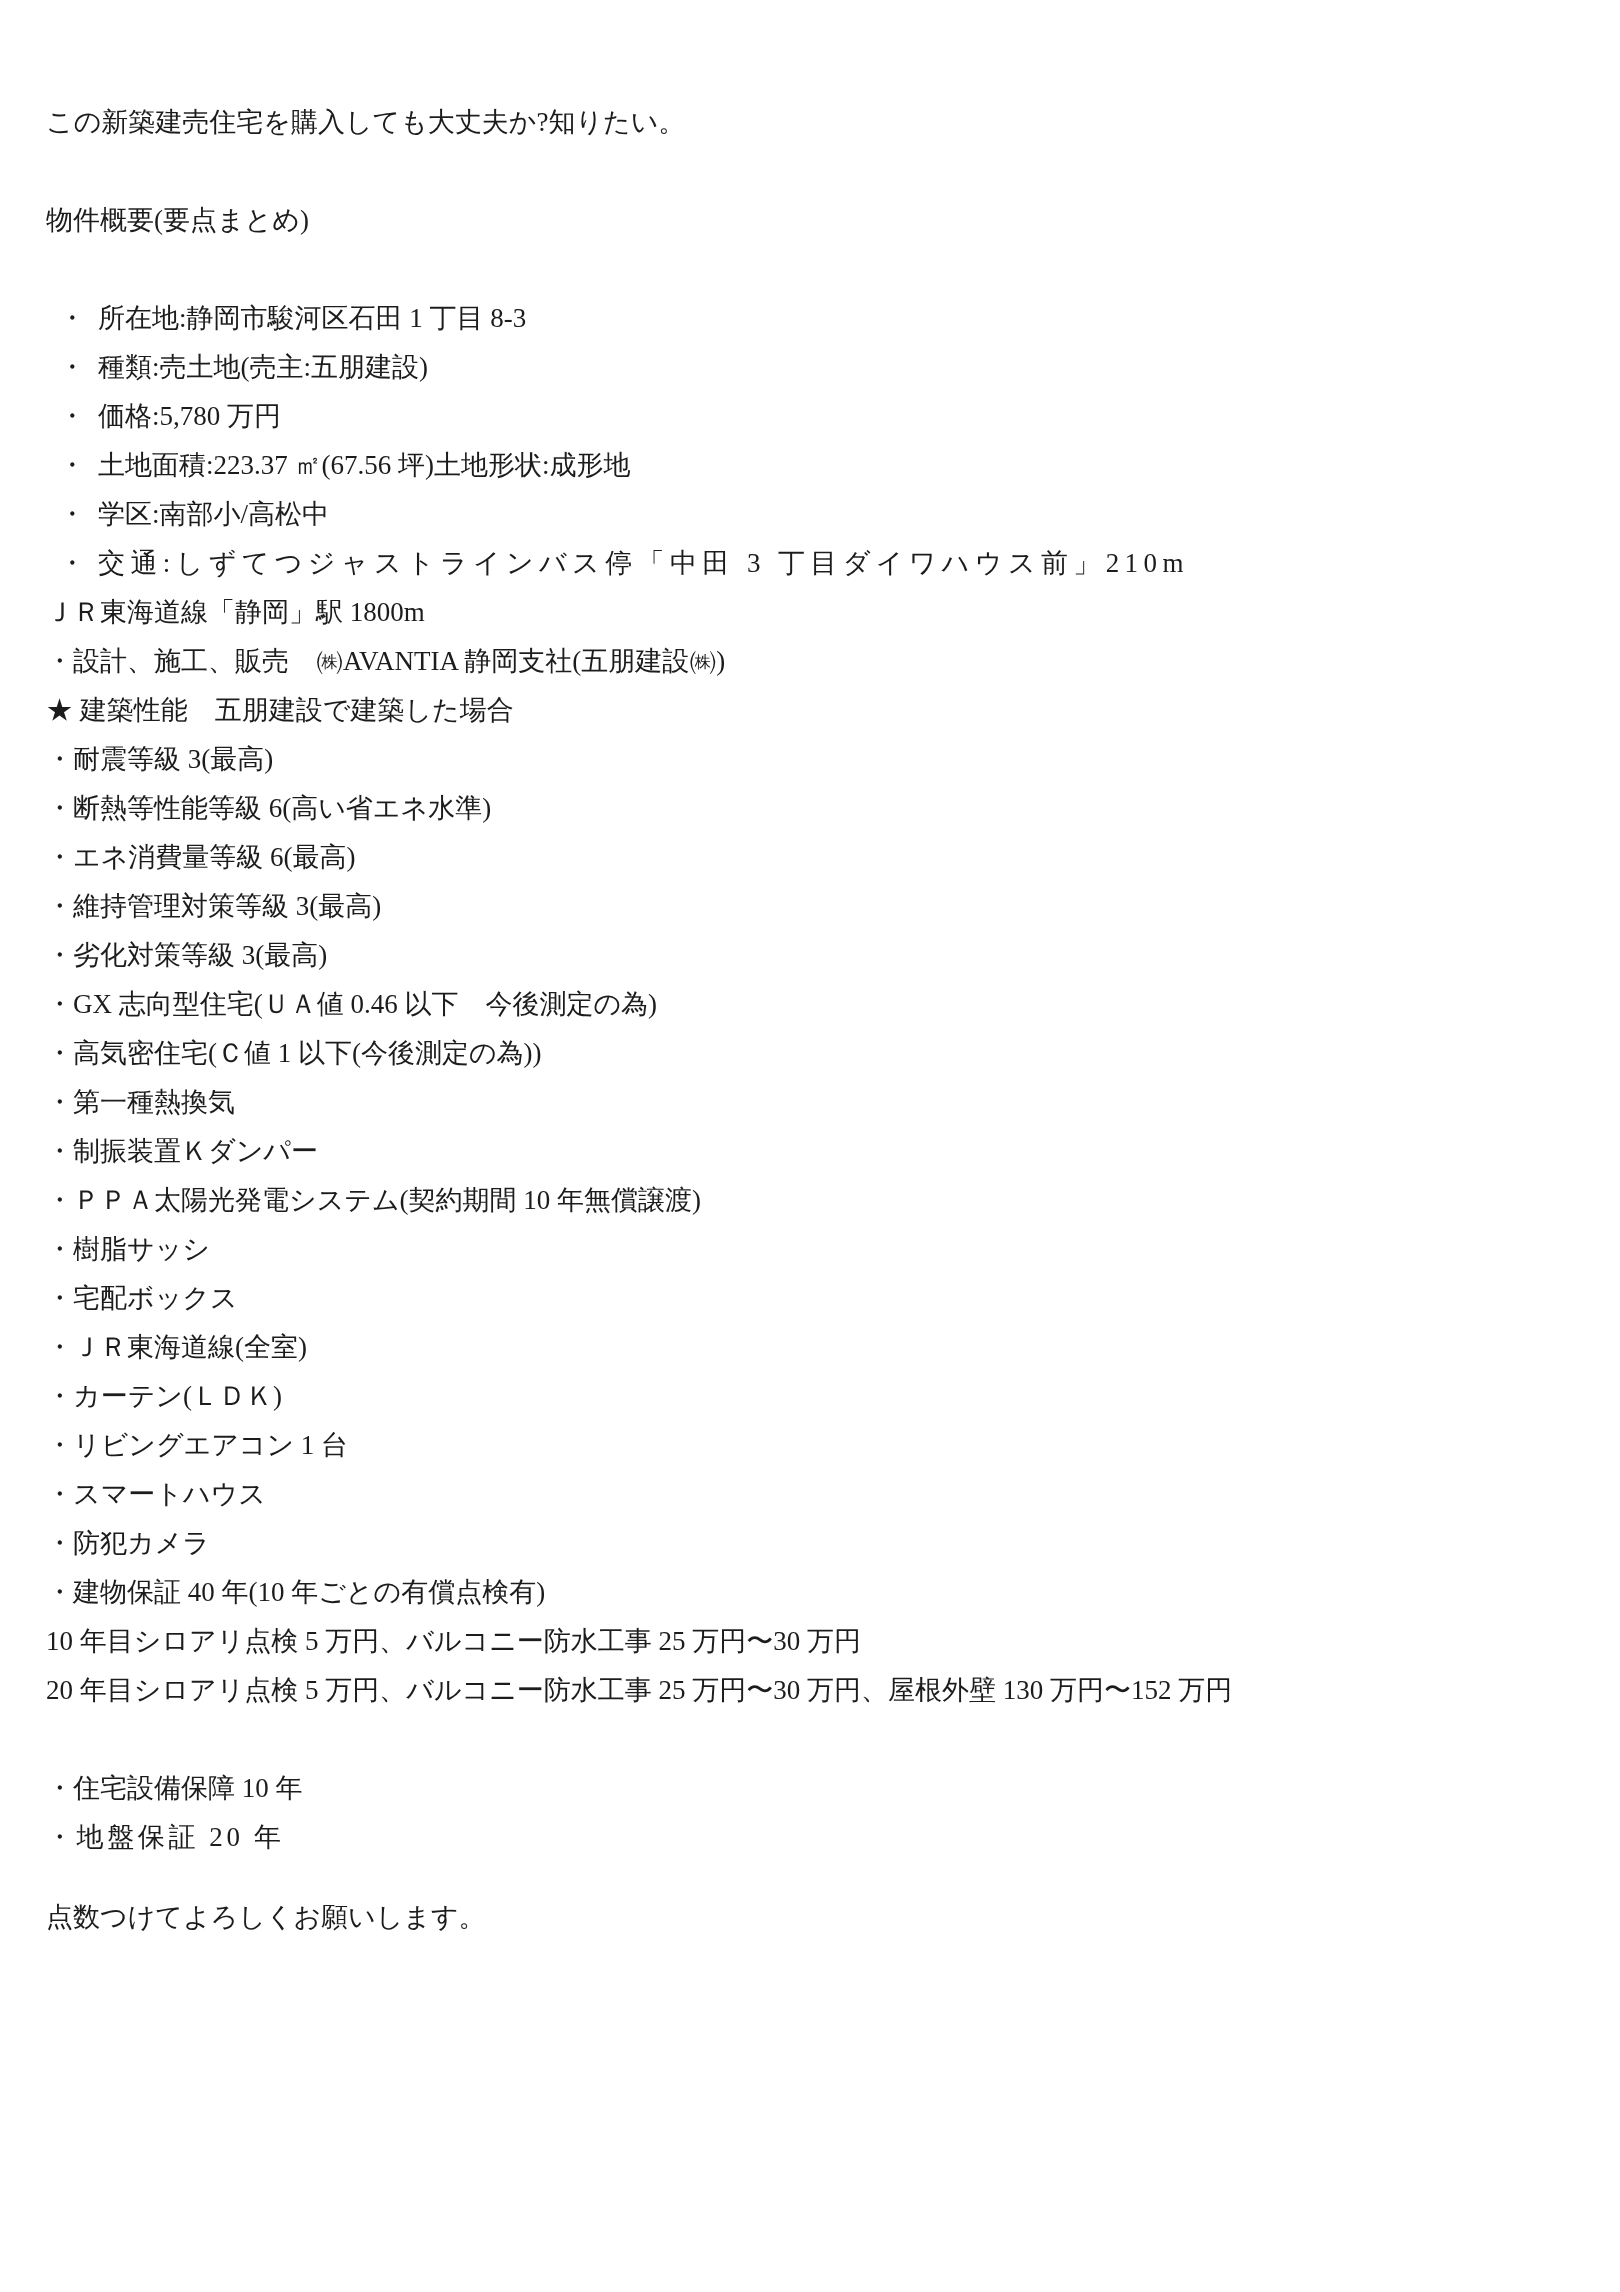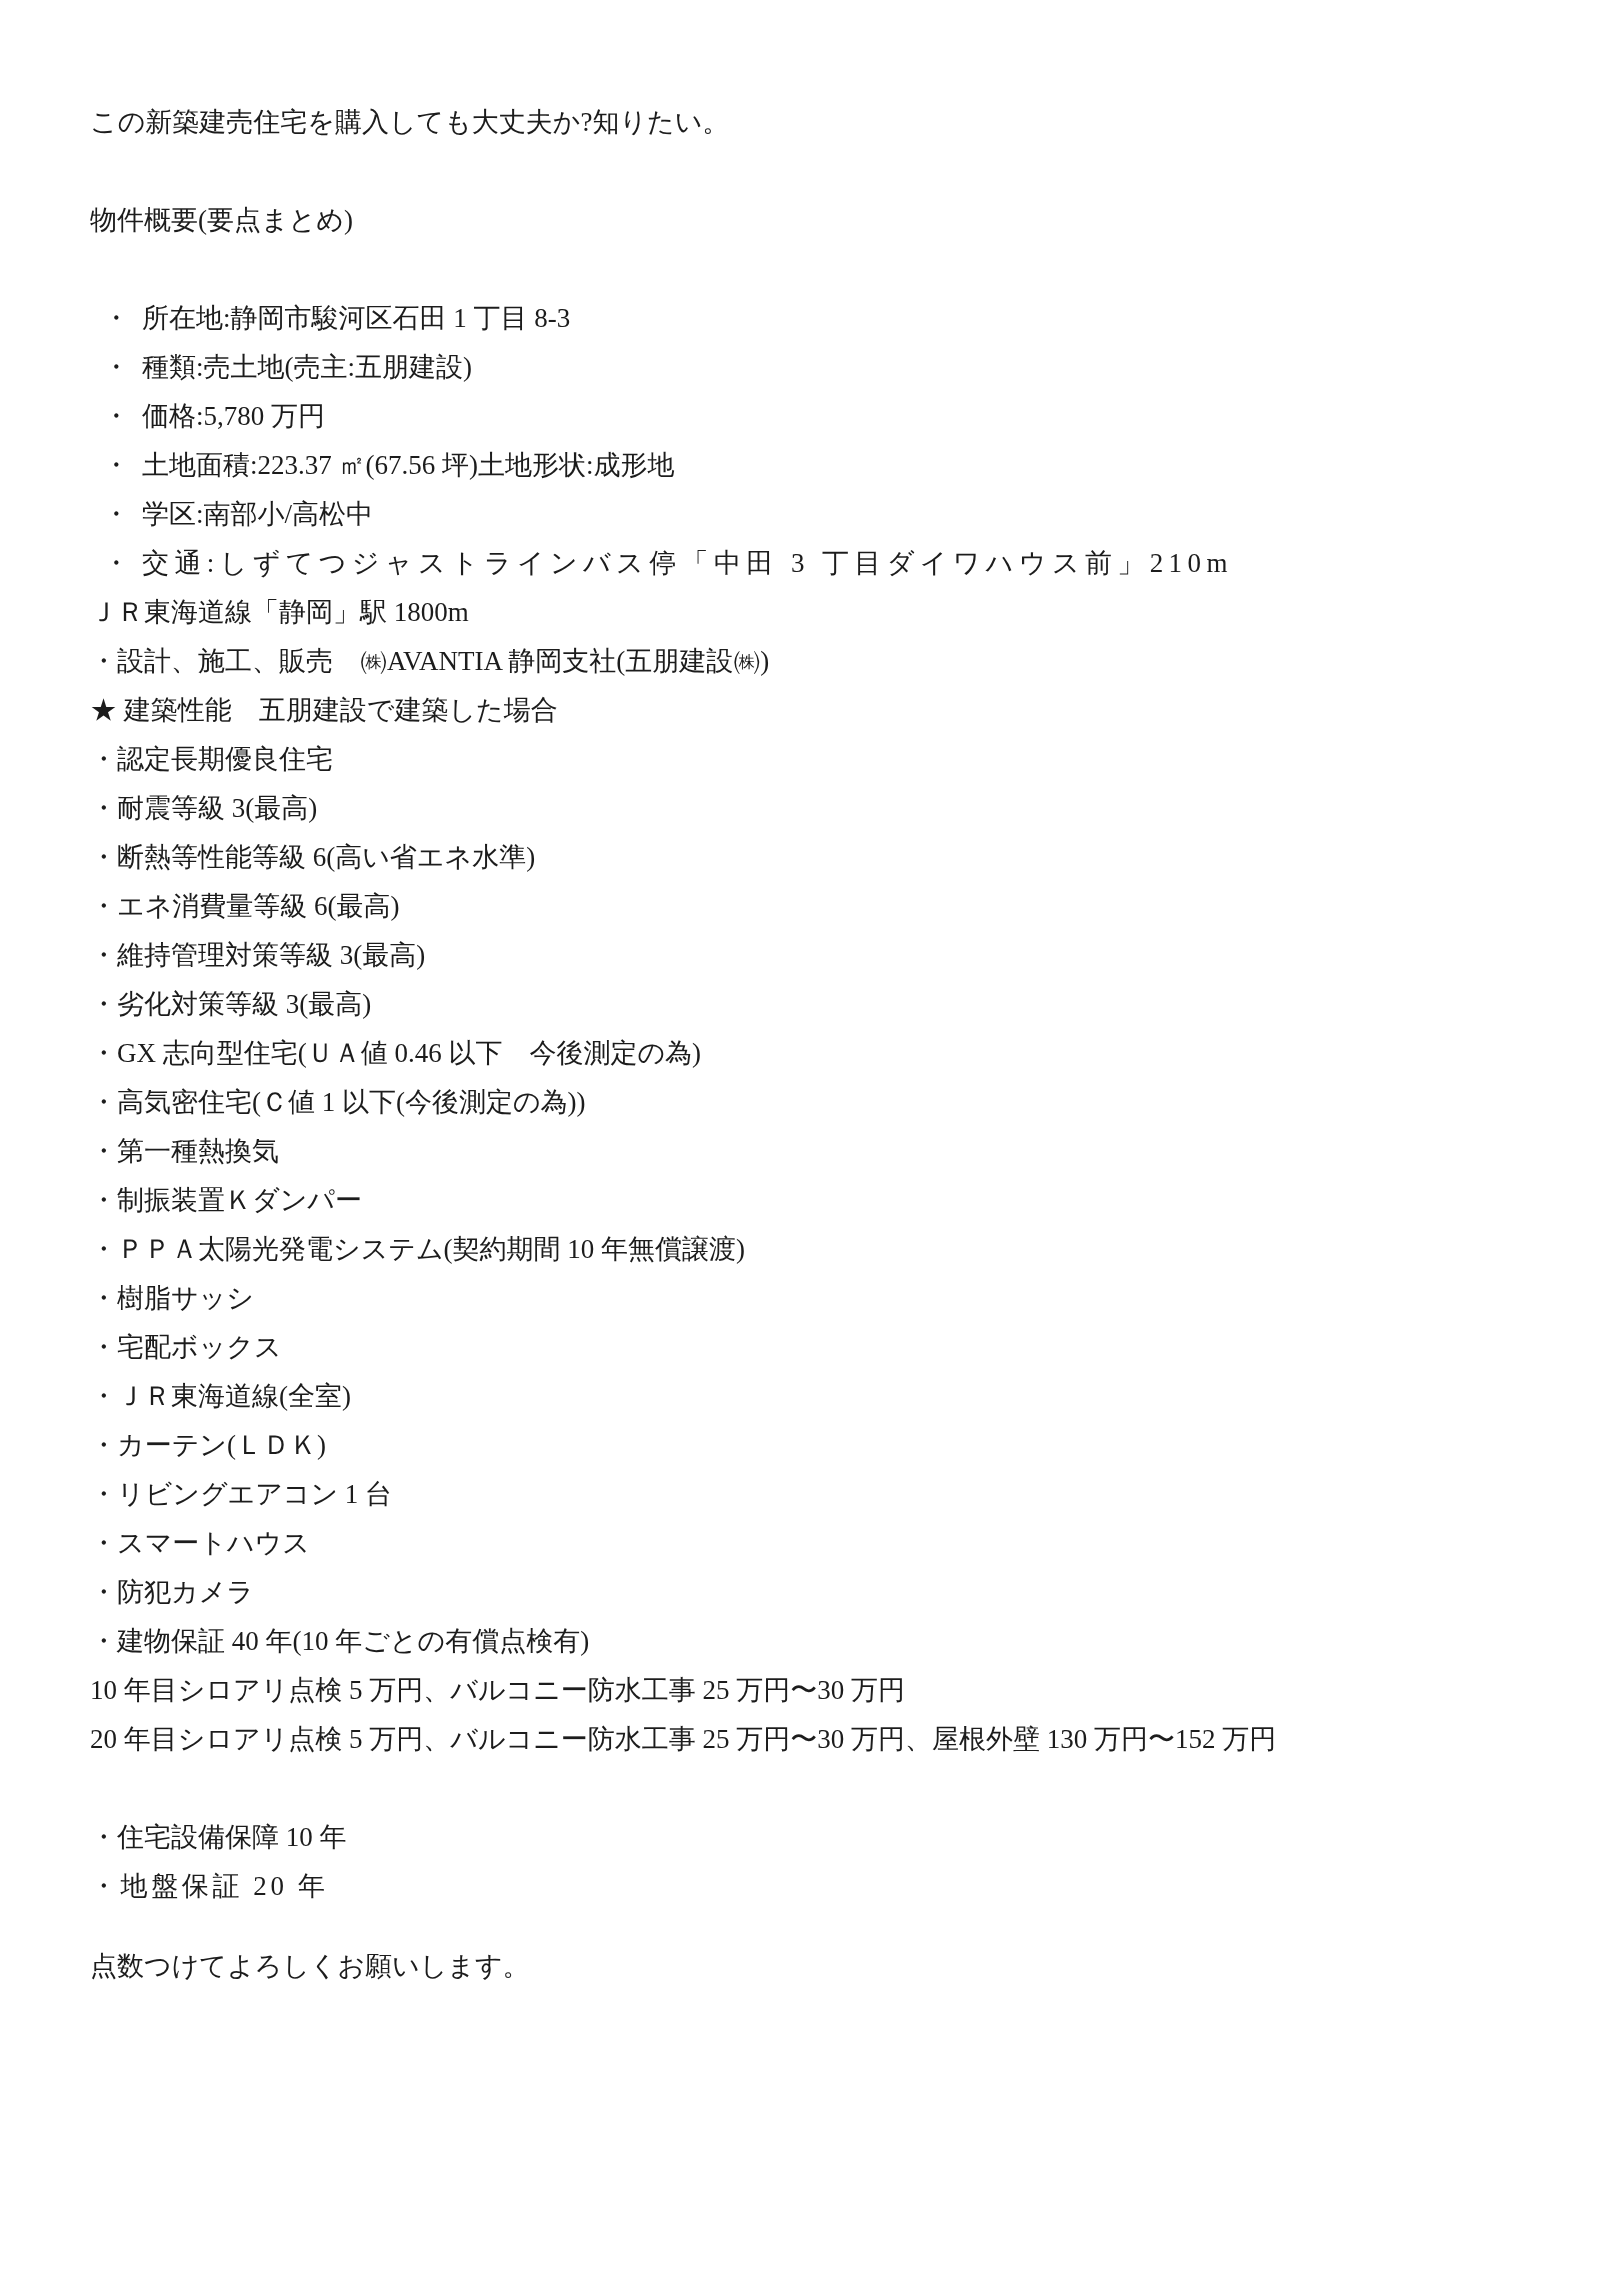--- a/index.html
+++ b/index.html
@@ -10,21 +10,21 @@
   .page {
     position: relative;
     width: 1620px;
     height: 2293px;
     background: #ffffff;
     overflow: hidden;
   }
   .doc {
     position: absolute;
     top: 0; left: 0; right: 0; bottom: 0;
-    padding: 98px 54px 0 90px;
+    padding: 98px 54px 0 46px;
     font-family: "Liberation Serif", "DejaVu Serif", serif;
     font-size: 27px;
     color: #1c1c1c;
     box-sizing: border-box;
   }
   .line {
     margin: 0;
     height: 49px;
     line-height: 49px;
     white-space: pre-wrap;
@@ -55,21 +55,20 @@
     <div class="line bullet-row"><span class="marker">・</span><span>種類:売土地(売主:五朋建設)</span></div>
     <div class="line bullet-row"><span class="marker">・</span><span>価格:5,780 万円</span></div>
     <div class="line bullet-row"><span class="marker">・</span><span>土地面積:223.37 ㎡(67.56 坪)土地形状:成形地</span></div>
     <div class="line bullet-row"><span class="marker">・</span><span>学区:南部小/高松中</span></div>
     <div class="line bullet-row"><span class="marker">・</span><span class="spread">交通:しずてつジャストラインバス停「中田 3 丁目ダイワハウス前」210m</span></div>
 
     <p class="line">ＪＲ東海道線「静岡」駅 1800m</p>
     <p class="line">・設計、施工、販売　㈱AVANTIA 静岡支社(五朋建設㈱)</p>
     <p class="line">★ 建築性能　五朋建設で建築した場合</p>
 
-    <p class="line">・認定長期優良住宅</p>
     <p class="line">・耐震等級 3(最高)</p>
     <p class="line">・断熱等性能等級 6(高い省エネ水準)</p>
     <p class="line">・エネ消費量等級 6(最高)</p>
     <p class="line">・維持管理対策等級 3(最高)</p>
     <p class="line">・劣化対策等級 3(最高)</p>
     <p class="line">・GX 志向型住宅(ＵＡ値 0.46 以下　今後測定の為)</p>
     <p class="line">・高気密住宅(Ｃ値 1 以下(今後測定の為))</p>
     <p class="line">・第一種熱換気</p>
     <p class="line">・制振装置Ｋダンパー</p>
     <p class="line">・ＰＰＡ太陽光発電システム(契約期間 10 年無償譲渡)</p>

